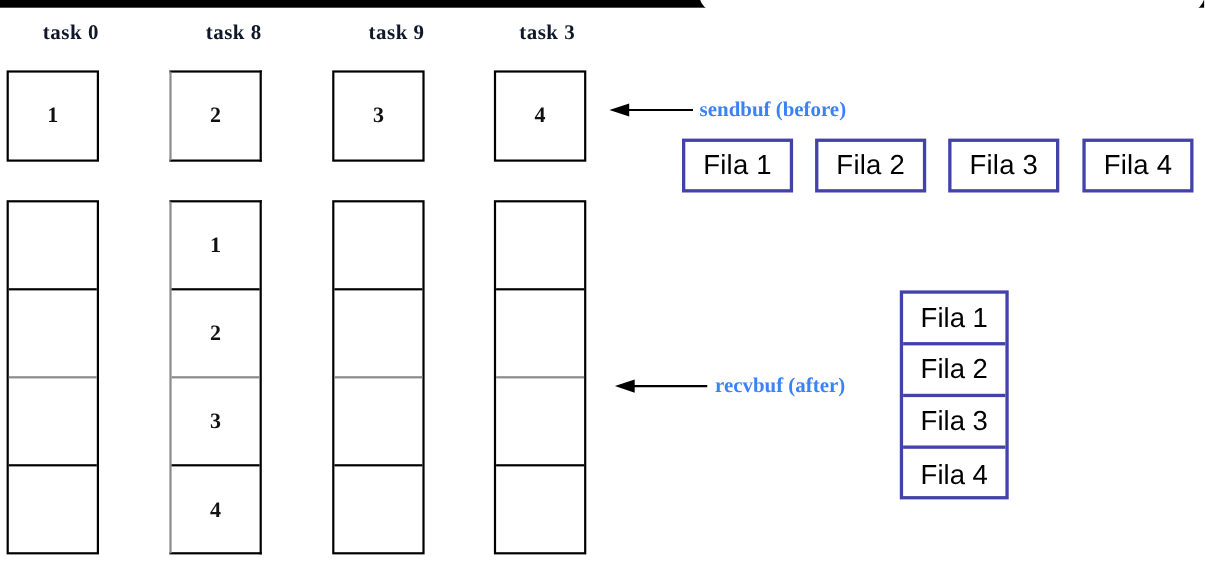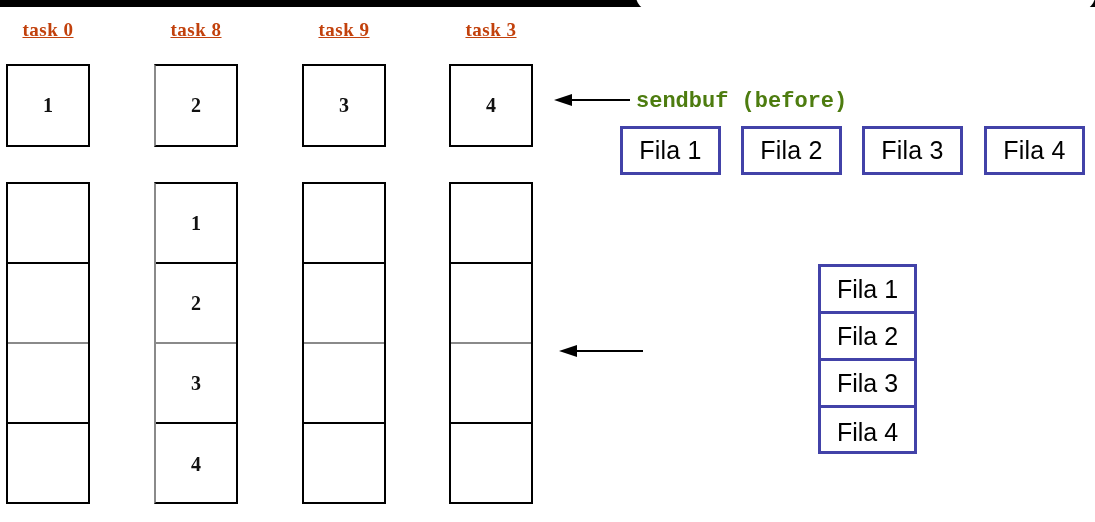--- a/index.html
+++ b/index.html
@@ -34,27 +34,26 @@
     position: absolute;
     left: 648px; top: 0px;
     width: 340px; height: 10px;
     background: #ffffff;
     border-radius: 10px;
   }
 
   
   .task-label {
     position: absolute;
-    color: #c2410c;
+    color: #0f172a;
     font-weight: bold;
     font-size: 19px;
     letter-spacing: 0.5px;
     white-space: nowrap;
-    text-align: center;
-    text-decoration: underline;
+    text-align: right;
   }
 
   
   .cell-top {
     position: absolute;
     box-sizing: border-box;
     background: #ffffff;
     border: 2px solid #000000;
     display: flex;
     align-items: center;
@@ -84,24 +83,24 @@
     color: #111111;
     border-bottom: 2px solid #000000;
   }
   .lcell.greyline { border-bottom: 2px solid #8a8a8a; }
   .lcell.last { border-bottom: none; height: 81px; }
 
   
   .arrow-wrap { position: absolute; }
   .ann-text {
     position: absolute;
-    font-family: Liberation Mono, monospace;
-    font-weight: bold;
-    font-size: 22px;
-    color: #4d7c0f;
+    font-family: Liberation Serif, serif;
+    font-weight: bold;
+    font-size: 19px;
+    color: #3b82f6;
     white-space: nowrap;
   }
 
   
   .fila-box {
     position: absolute;
     box-sizing: border-box;
     border: 3px solid #4242a8;
     background: #ffffff;
     display: flex;
@@ -138,21 +137,21 @@
 
 <div id="canvas">
 
   <div class="top-band"></div>
   <div class="erase-blob"></div>
   <div class="erase-blob2"></div>
 
   <div class="task-label" style="left:6px; top:19px; width:84px;">task 0</div>
   <div class="task-label" style="left:154px; top:19px; width:84px;">task 8</div>
   <div class="task-label" style="left:302px; top:19px; width:84px;">task 9</div>
-  <div class="task-label" style="left:449px; top:19px; width:84px;">task 3</div>
+  <div class="task-label" style="left:439px; top:19px; width:84px;">task 3</div>
 
   <div class="cell-top" style="left:6px; top:64px; width:84px; height:83px;">1</div>
   <div class="cell-top greyleft" style="left:154px; top:64px; width:84px; height:83px;">2</div>
   <div class="cell-top" style="left:302px; top:64px; width:84px; height:83px;">3</div>
   <div class="cell-top" style="left:449px; top:64px; width:84px; height:83px;">4</div>
 
   <div class="col-lower" style="left:6px; top:182px; width:84px; height:322px;">
     <div class="lcell"></div>
     <div class="lcell greyline"></div>
     <div class="lcell"></div>
@@ -192,20 +191,21 @@
   <div class="fila-box" style="left:741px; top:126px; width:101px; height:49px;">Fila 2</div>
   <div class="fila-box" style="left:862px; top:126px; width:101px; height:49px;">Fila 3</div>
   <div class="fila-box" style="left:984px; top:126px; width:101px; height:49px;">Fila 4</div>
 
   <div class="arrow-wrap" style="left:557px; top:339px; width:88px; height:24px;">
     <svg width="88" height="24" viewBox="0 0 88 24">
       <line x1="14" y1="12" x2="86" y2="12" stroke="#000000" stroke-width="2"></line>
       <polygon points="2,12 20,6 20,18" fill="#000000"></polygon>
     </svg>
   </div>
+  <div class="ann-text" style="left:650px; top:340px;">recvbuf (after)</div>
 
   <div class="fila-stack" style="left:818px; top:264px; width:99px; height:190px;">
     <div class="fila-row">Fila 1</div>
     <div class="fila-row">Fila 2</div>
     <div class="fila-row">Fila 3</div>
     <div class="fila-row last">Fila 4</div>
   </div>
 
 </div>
 

